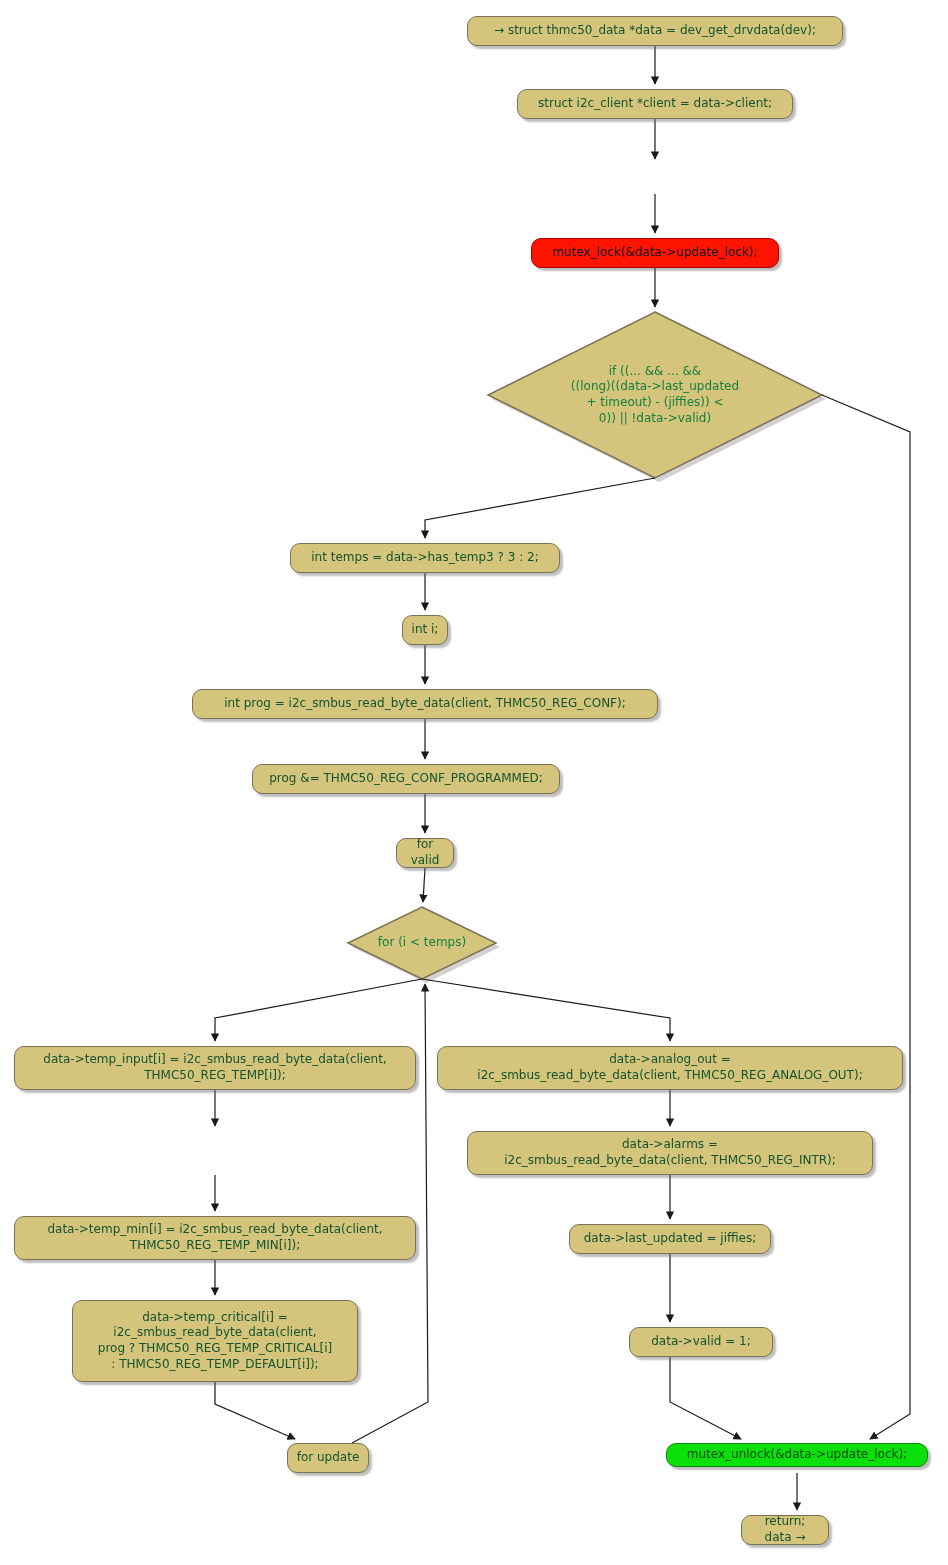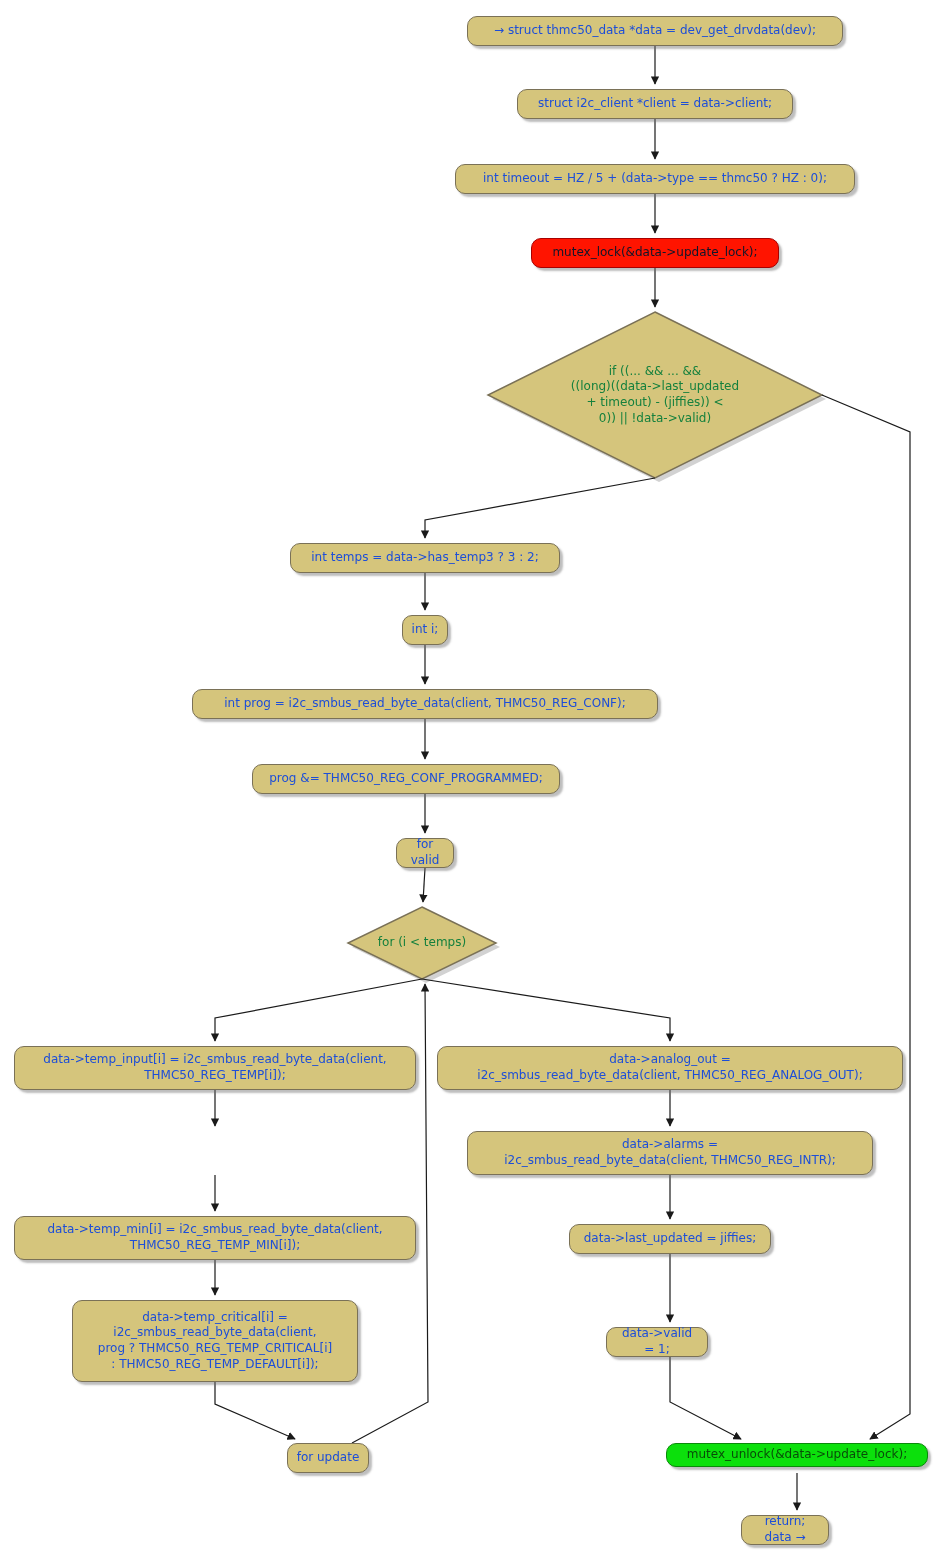--- a/index.html
+++ b/index.html
@@ -11,21 +11,21 @@
     overflow:hidden;
   }
   svg.edges{position:absolute;left:0;top:0;z-index:1;}
   .edge{fill:none;stroke:#1a1a1a;stroke-width:1.2;marker-end:url(#arrow);}
   .node{
     position:absolute;box-sizing:border-box;z-index:2;
     background:#d5c57c;border:1.5px solid #7a7157;border-radius:10px;
     box-shadow:3px 3px 2px rgba(110,110,110,.45);
     display:flex;align-items:center;justify-content:center;
     text-align:center;font:12px/1.3 "DejaVu Sans", sans-serif;
-    white-space:pre-line;padding:2px 8px;color:#1d4ed8;
+    white-space:pre-line;padding:2px 8px;color:#14532d;
   }
   .node.red{background:#ff1400;border-color:#a80000;color:#0f172a;}
   .node.green{background:#0ce00c;border-color:#0a8a0a;color:#094d09;}
   .diamond-label{
     position:absolute;z-index:2;display:flex;align-items:center;justify-content:center;
     text-align:center;font:12px/1.3 "DejaVu Sans", sans-serif;white-space:pre-line;color:#15803d;
   }
 </style>
 </head>
 <body>
@@ -67,21 +67,20 @@
     <polyline class="edge" points="670,1175 670,1219"></polyline>
     <polyline class="edge" points="670,1254 670,1322"></polyline>
     <polyline class="edge" points="670,1357 670,1402 741,1439"></polyline>
     <polyline class="edge" points="797,1473 797,1510"></polyline>
   </svg>
 
   <div class="node" style="left:467px;top:16px;width:376px;height:30px">→ struct thmc50_data *data = dev_get_drvdata(dev);</div>
 
   <div class="node" style="left:517px;top:89px;width:276px;height:30px">struct i2c_client *client = data-&gt;client;</div>
 
-  <div class="node" style="left:455px;top:164px;width:400px;height:30px">int timeout = HZ / 5 + (data-&gt;type == thmc50 ? HZ : 0);</div>
 
   <div class="node red" style="left:531px;top:238px;width:248px;height:30px">mutex_lock(&amp;data-&gt;update_lock);</div>
 
   <div class="diamond-label" style="left:530px;top:361px;width:250px;height:68px">if ((... &amp;&amp; ... &amp;&amp;
 ((long)((data-&gt;last_updated
 + timeout) - (jiffies)) &lt;
 0)) || !data-&gt;valid)</div>
 
   <div class="node" style="left:290px;top:543px;width:270px;height:30px">int temps = data-&gt;has_temp3 ? 3 : 2;</div>
 
@@ -110,19 +109,19 @@
   <div class="node" style="left:287px;top:1443px;width:82px;height:30px">for update</div>
 
   <div class="node" style="left:437px;top:1046px;width:466px;height:44px">data-&gt;analog_out =
 i2c_smbus_read_byte_data(client, THMC50_REG_ANALOG_OUT);</div>
 
   <div class="node" style="left:467px;top:1131px;width:406px;height:44px">data-&gt;alarms =
 i2c_smbus_read_byte_data(client, THMC50_REG_INTR);</div>
 
   <div class="node" style="left:569px;top:1224px;width:202px;height:30px">data-&gt;last_updated = jiffies;</div>
 
-  <div class="node" style="left:606px;top:1327px;width:102px;height:30px">data-&gt;valid = 1;</div>
+  <div class="node" style="left:629px;top:1327px;width:144px;height:30px">data-&gt;valid = 1;</div>
 
   <div class="node green" style="left:666px;top:1443px;width:262px;height:24px">mutex_unlock(&amp;data-&gt;update_lock);</div>
 
   <div class="node" style="left:741px;top:1515px;width:88px;height:30px">return; data →</div>
 
 </div>
 
 </body></html>

